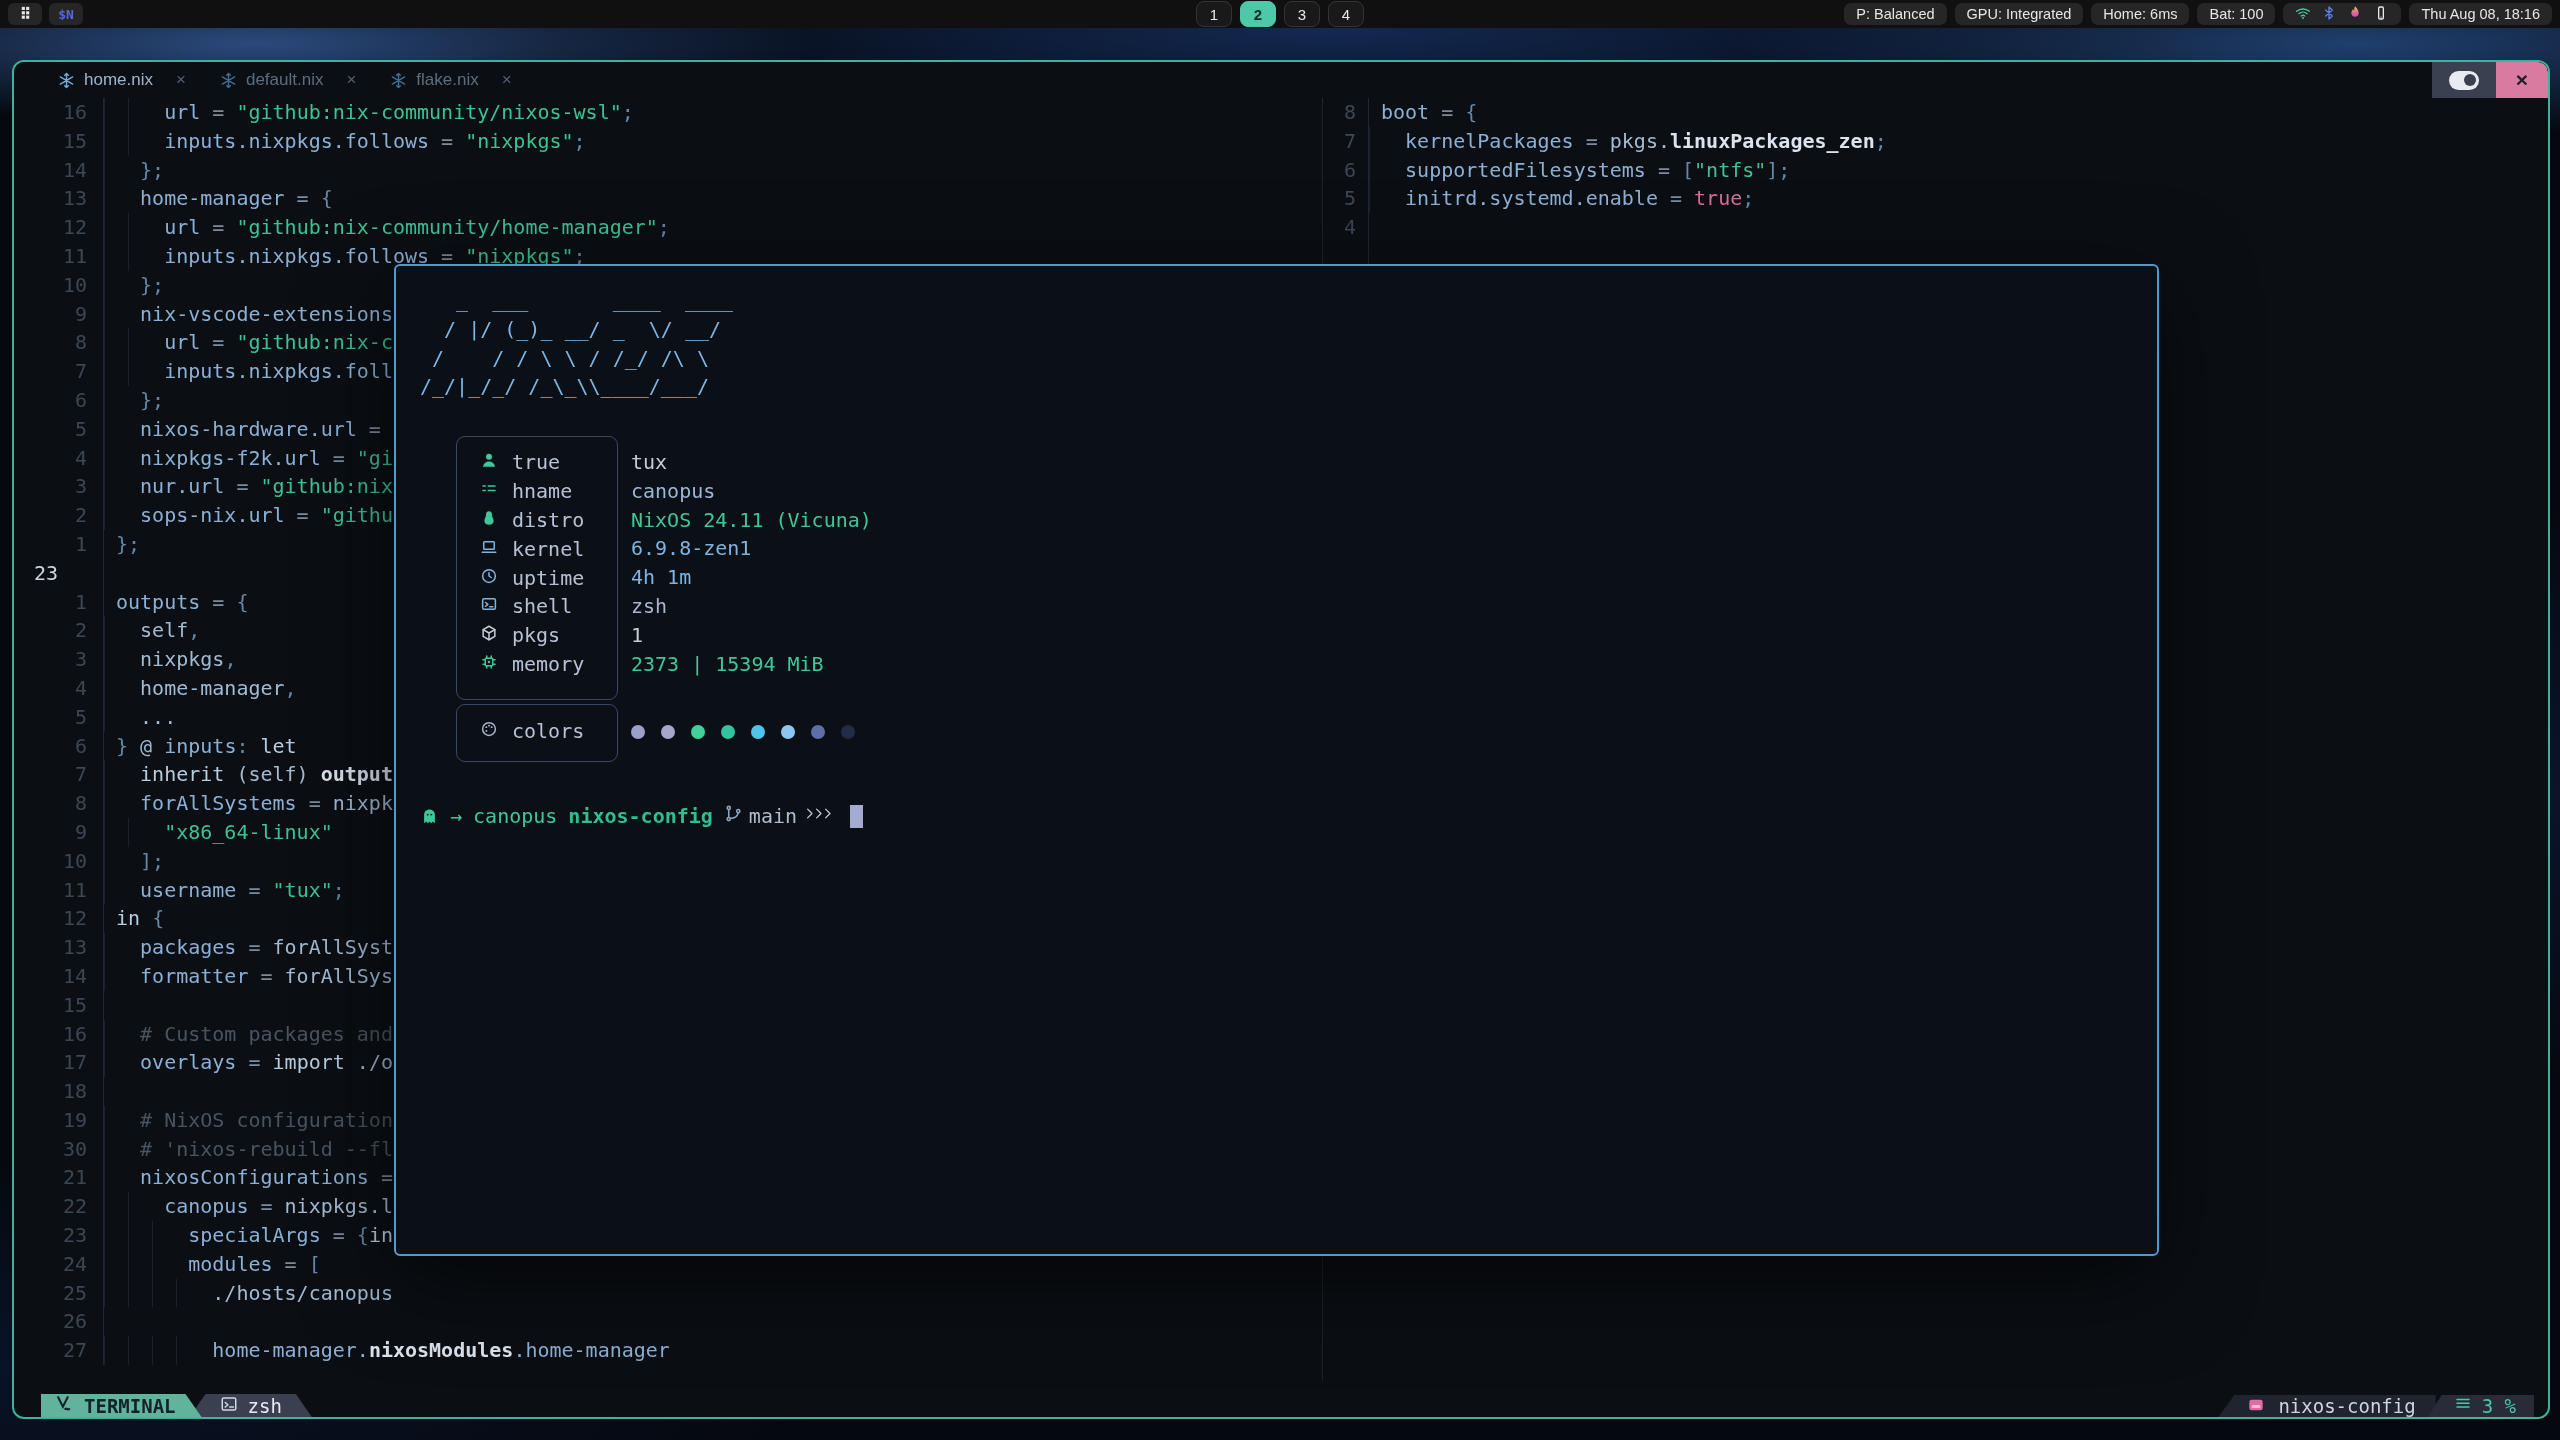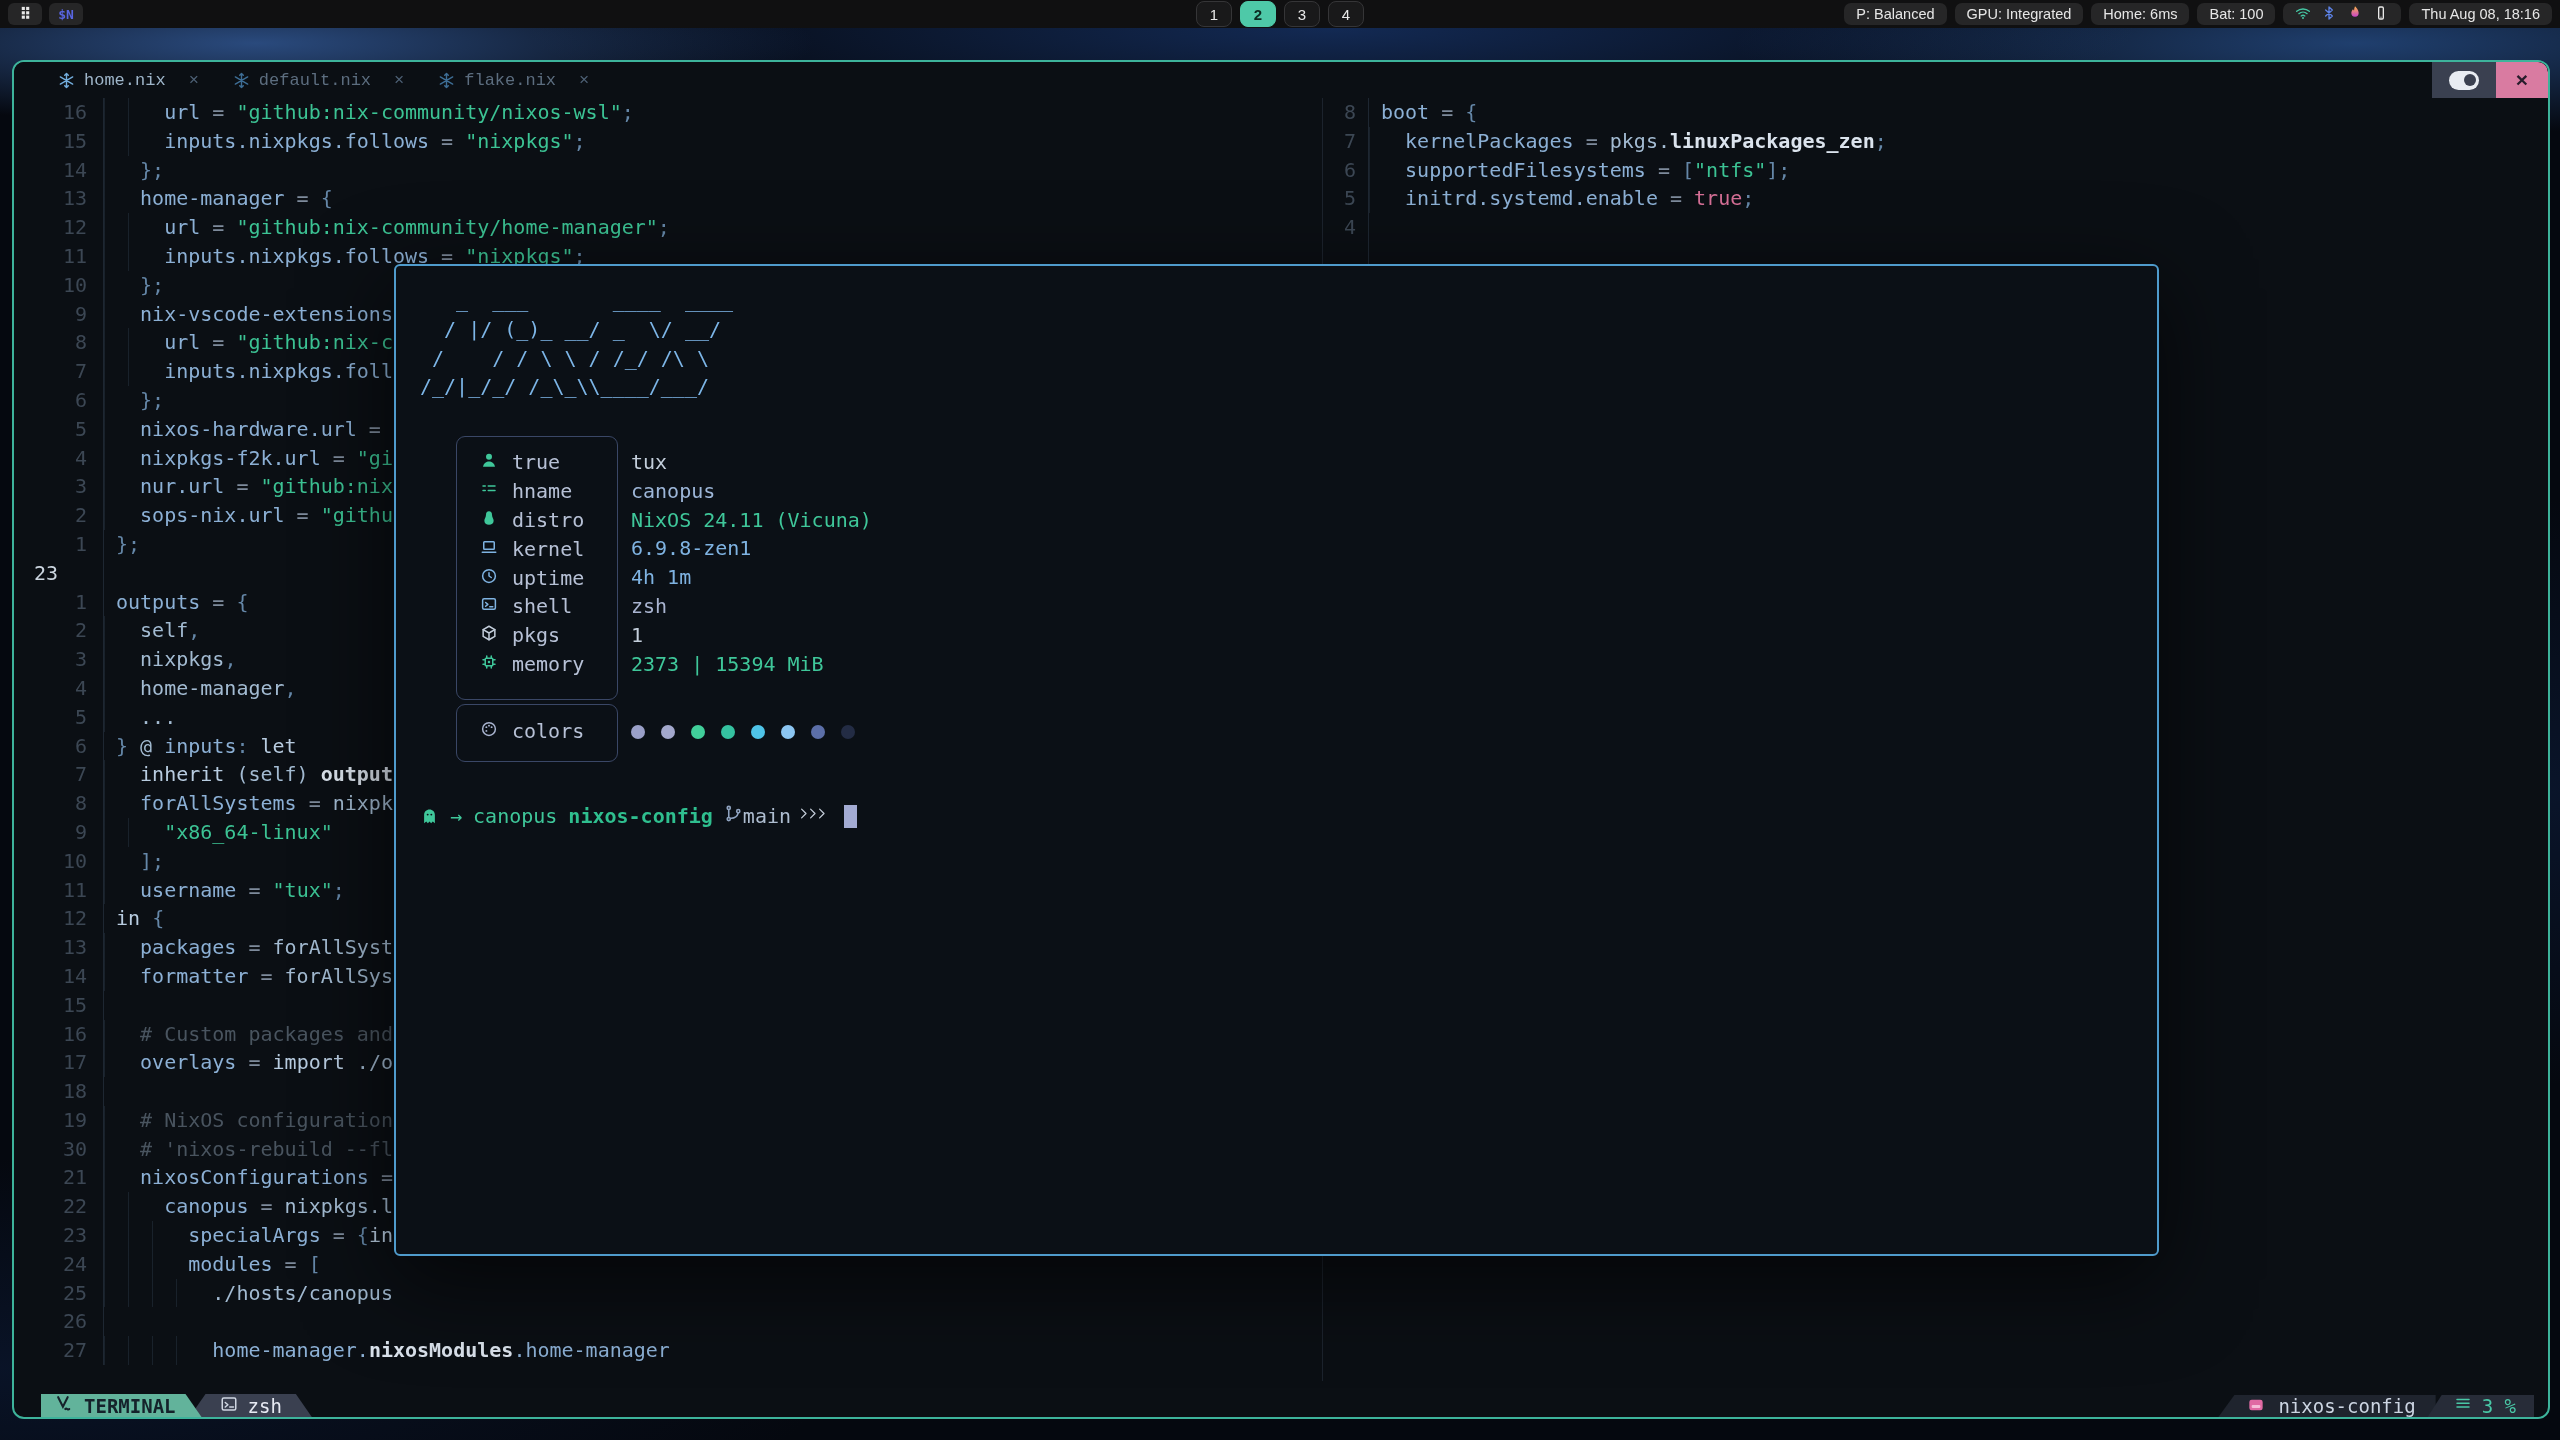--- a/index.html
+++ b/index.html
@@ -29,21 +29,21 @@
   .tb-right{display:flex;align-items:center;gap:8px;margin-right:8px;}
   .seg{height:22px;border-radius:7px;background:#262627;color:#e6e6e6;font-size:14.5px;
        display:flex;align-items:center;padding:0 12px;gap:10px;white-space:nowrap;}
   .seg svg{width:16px;height:16px;}
   .ic-wifi{color:#45c7a4}.ic-bt{color:#5d82e6}.ic-phone{color:#e9e9e9}
   
   .window{position:absolute;left:12px;top:60px;width:2534px;height:1355px;
           background:#0b0f14;border:2px solid #3db39b;border-radius:12px;overflow:hidden;}
   .tabbar{position:absolute;left:0;top:0;right:0;height:36px;display:flex;align-items:center;
           padding-left:44px;gap:34px;background:#0b0f14;}
-  .tab{display:flex;align-items:center;gap:9px;font-family:Liberation Mono, monospace;
+  .tab{display:flex;align-items:center;gap:9px;font-family:Liberation Sans, sans-serif;
        font-size:17px;color:#5c6d7f;}
   .tab .tabicon{color:#3e6e96;font-size:16px;display:flex}
   .tab .tabicon svg{width:17px;height:17px}
   .tab .tabclose{margin-left:14px;color:#4e6176;font-size:17px;}
   .tab.active{color:#9fb6ca;}
   .tab.active .tabicon{color:#74aede;}
   .win-controls{position:absolute;right:0;top:0;height:36px;display:flex;z-index:30;}
   .toggle{width:64px;height:36px;background:#3a4050;display:flex;align-items:center;justify-content:center;}
   .toggle .pill{width:30px;height:19px;border-radius:10px;background:#e8ecf2;position:relative;}
   .toggle .knob{position:absolute;right:3px;top:3.5px;width:12px;height:12px;border-radius:50%;background:#3a4050;}
@@ -83,21 +83,21 @@
   .val-white{color:#c3cedb}.val-blue2{color:#9db6d8}.val-green{color:#3fc79a}
   .val-blue{color:#7fb3e2}.val-lav{color:#a9b4d0}
   .dots{position:absolute;left:235px;top:459px;display:flex;gap:16px;}
   .dot{width:14px;height:14px;border-radius:50%;}
   .icn-teal{color:#3fc79a}.icn-blue{color:#7fb3e2}.icn-grey{color:#c3cedb}.icn-lav{color:#a9b4d0}
   .prompt{position:absolute;left:24px;top:538px;display:flex;align-items:center;gap:11px;
           font-family:"DejaVu Sans Mono",monospace;font-size:20px;white-space:pre;}
   .prompt svg{width:19px;height:19px}
   .p-ghost{color:#3fc79a;display:flex}.p-arrow{color:#3fc79a}
   .p-host{color:#3fc79a}.p-repo{color:#2fbf8f;font-weight:bold}
-  .p-branch{color:#8fa3c0;display:flex;align-items:center;}
+  .p-branch{color:#8fa3c0;display:flex;align-items:center;gap:6px}
   .p-main{color:#aebdd0}
   .p-chev{display:flex;color:#c3ccd8}.p-chev svg{width:15px;height:19px;margin-left:-6px}
   .cursor{width:13px;height:23px;background:#a3abd3;margin-left:4px;}
   
   .statusbar{position:absolute;left:0;right:0;bottom:0;height:36px;display:flex;align-items:flex-end;
              font-family:"DejaVu Sans Mono",monospace;font-size:19px;padding-left:13px;}
   .sb-left{display:flex;align-items:stretch;margin-left:14px;}
   .sb-mode{background:#62b39b;color:#15222b;font-weight:bold;display:flex;align-items:center;gap:10px;
            padding:0 26px 0 14px;clip-path:polygon(0 0,calc(100% - 16px) 0,100% 100%,0 100%);z-index:3;}
   .sb-mode svg{width:19px;height:19px}

